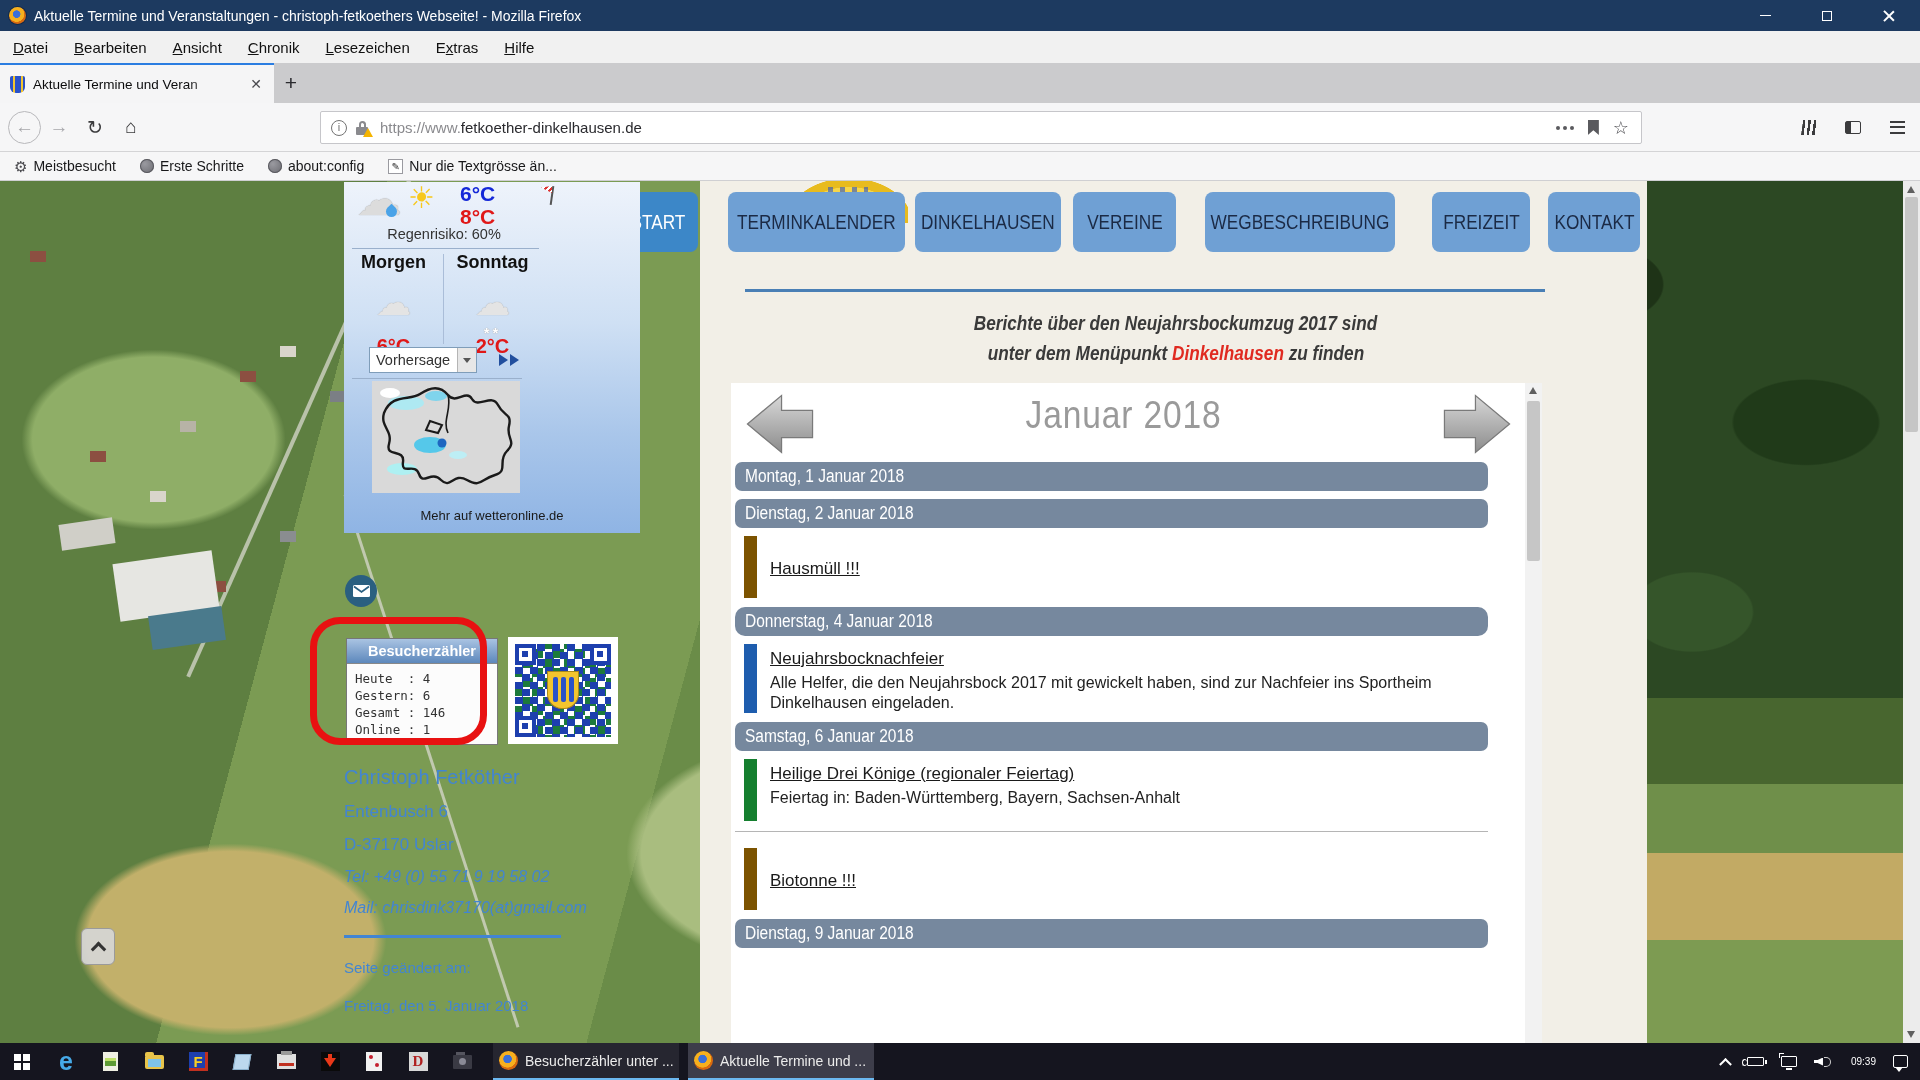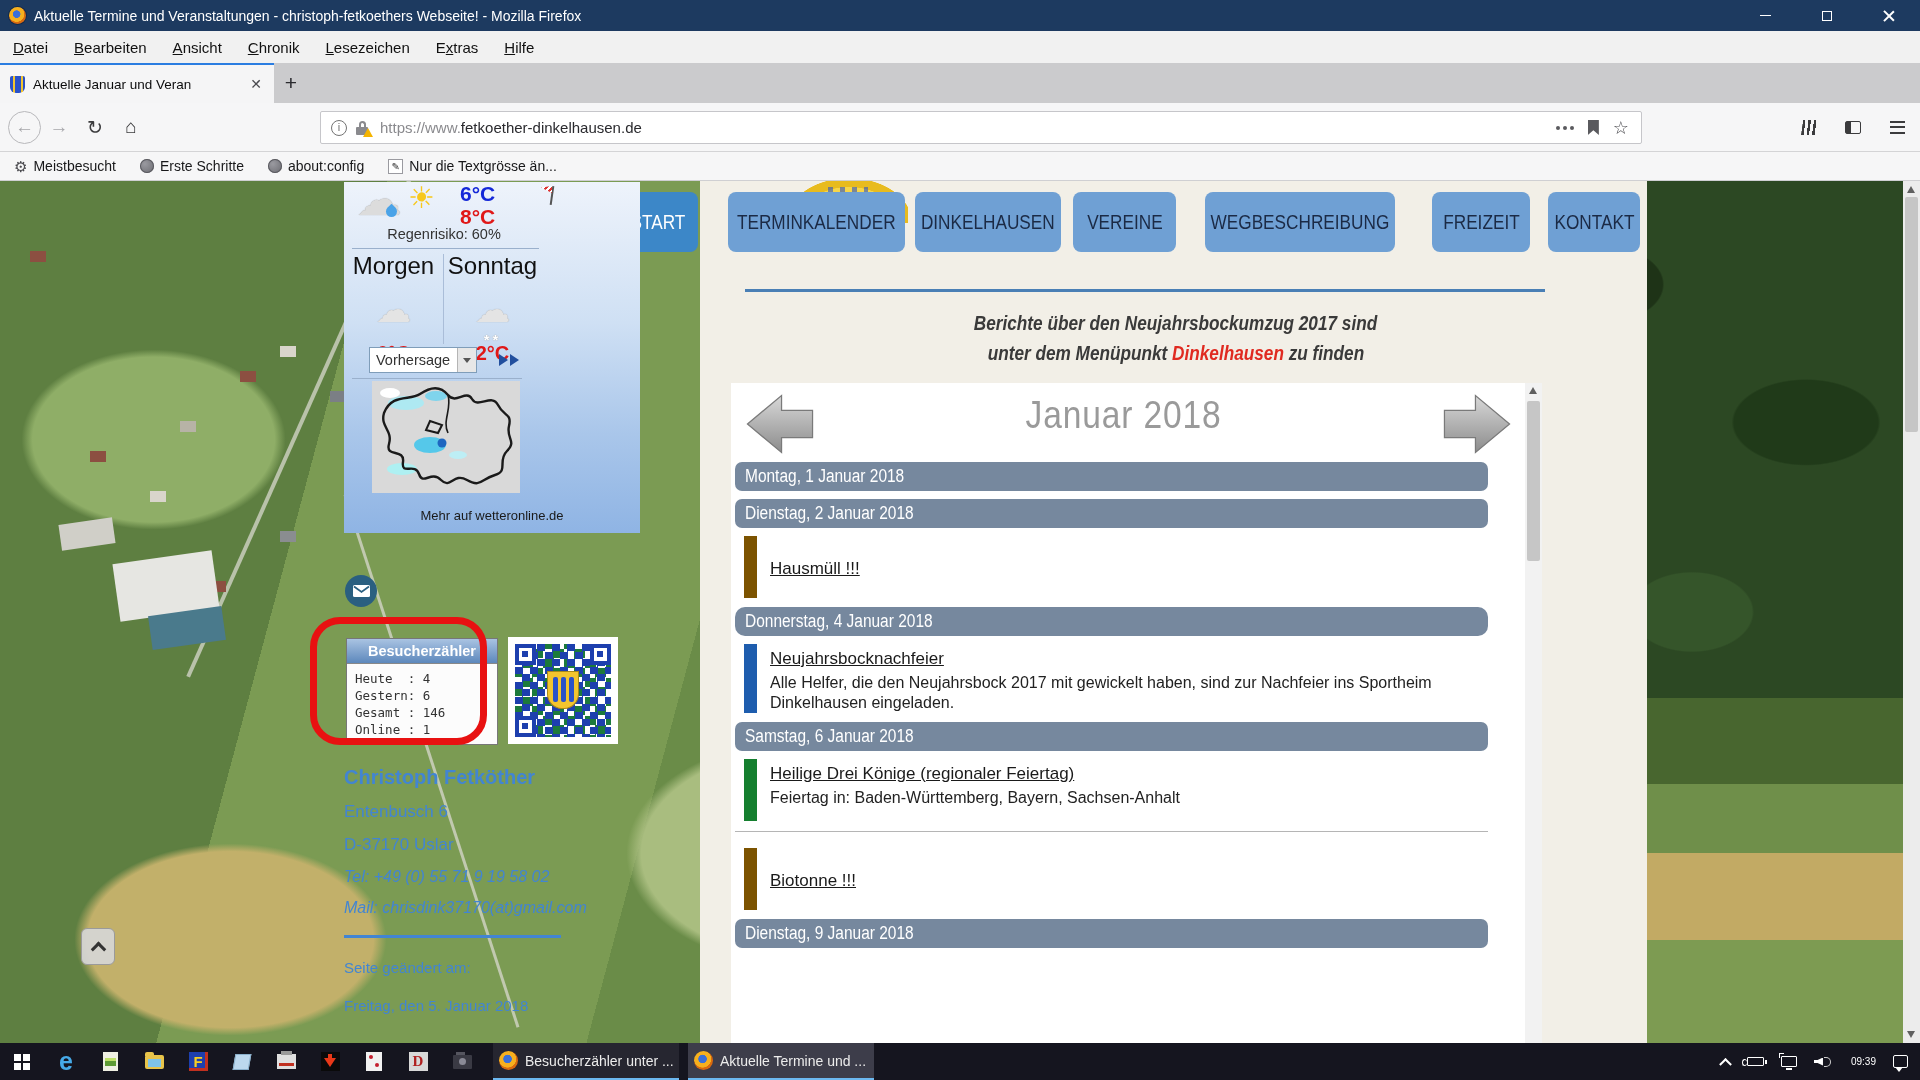--- a/index.html
+++ b/index.html
@@ -125,21 +125,21 @@
   .wx-drop { position:absolute; left:34px; top:26px; width:11px; height:11px; background:#4aa3e8; border-radius:0 50% 50% 50%; transform:rotate(45deg); }
   .wx-temps { position:absolute; left:116px; top:0; font-weight:bold; font-size:21px; line-height:23px; }
   .wx-temps .t1 { color:#1428d8; } .wx-temps .t2 { color:#e01818; }
   .wx-flag { position:absolute; left:198px; top:4px; width:20px; height:20px; }
   .wx-flag .pole { position:absolute; left:9px; top:0; width:1.5px; height:19px; background:#555; transform:rotate(8deg); }
   .wx-flag .cloth { position:absolute; left:-1px; top:0; width:11px; height:7px; background:repeating-linear-gradient(135deg,#d33 0 2px,#fff 2px 4px); clip-path:polygon(100% 0,0 20%,100% 100%); }
   .wx-rain { position:absolute; left:0; top:44px; width:200px; text-align:center; font-size:14.5px; color:#333; }
   .wx-hr1 { position:absolute; left:8px; top:66px; width:187px; border-top:1px solid #9ab0cc; }
   .wx-cols { position:absolute; left:0; top:70px; width:200px; display:flex; }
   .wx-col { width:99px; text-align:center; }
-  .wx-col .day { font-weight:normal; font-size:24px; color:#111; }
+  .wx-col .day { font-weight:bold; font-size:18px; color:#111; }
   .wx-col .ic { height:62px; position:relative; font-size:36px; color:#e4e4e4; text-shadow:0 0 1px #9a9a9a; line-height:60px; }
   .wx-col .snow { position:absolute; left:50%; top:30px; transform:translateX(-50%); font-size:15px; font-weight:bold; color:#fff; text-shadow:0 0 1px #888; letter-spacing:3px; }
   .wx-col .tmp { font-weight:bold; font-size:20px; color:#e01818; }
   .wx-vdiv { position:absolute; left:99px; top:72px; width:1px; height:90px; background:#aabdd8; }
   .wx-selrow { position:absolute; left:25px; top:165px; display:flex; align-items:center; }
   .wx-select { width:108px; height:26px; background:#fff; border:1px solid #7f9db9; display:flex; align-items:center; font-size:14.5px; color:#333; }
   .wx-select .val { padding-left:6px; flex:1; }
   .wx-select .dd { width:19px; height:24px; background:#e7e7e7; border-left:1px solid #b5b5b5; display:flex; align-items:center; justify-content:center; }
   .wx-select .dd i { width:0; height:0; border-left:4px solid transparent; border-right:4px solid transparent; border-top:5px solid #555; }
   .wx-ff { margin-left:22px; display:flex; gap:2px; }
@@ -160,21 +160,21 @@
       repeating-conic-gradient(#1d3fae 0 25%, transparent 0 50%) 0 0/15px 15px,
       repeating-conic-gradient(#1c7a3c 0 25%, transparent 0 50%) 7px 5px/21px 19px; }
   .qr-finder { position:absolute; width:21px; height:21px; border:4.5px solid #1d3fae; background:#fff; }
   .qr-finder::after { content:""; position:absolute; left:3px; top:3px; width:6px; height:6px; background:#1d3fae; }
   .qr-f1 { left:7px; top:7px; } .qr-f2 { right:7px; top:7px; } .qr-f3 { left:7px; bottom:7px; }
   .qr-crest { position:absolute; left:39px; top:34px; width:32px; height:38px; background:#f3c52e; border:1px solid #a8881a; border-radius:0 0 46% 46%/0 0 40% 40%; }
   .qr-crest i { position:absolute; top:5px; bottom:6px; width:5px; background:#2a52c8; border-radius:2px; }
   .qr-crest i:nth-child(1){ left:5px; } .qr-crest i:nth-child(2){ left:13px; } .qr-crest i:nth-child(3){ left:21px; }
 
   .contact { position:absolute; left:344px; top:585px; width:320px; color:#4285d2; z-index:3; }
-  .contact .name { font-weight:bold; font-size:20px; }
+  .contact .name { font-weight:normal; font-size:20px; }
   .contact .line { font-size:17px; margin-top:13px; }
   .contact .it { font-style:italic; font-size:16px; }
   .contact-hr { width:217px; height:2.5px; background:#4285d2; margin-top:18px; }
   .contact .small { font-size:15px; margin-top:21px; }
 
   .scroll-top { position:absolute; left:81px; top:747px; width:34px; height:37px; border-radius:6px; background:rgba(214,214,214,.92); border:1px solid #9a9a9a; display:flex; align-items:center; justify-content:center; z-index:3; }
   .chev-up { width:11px; height:11px; border-left:3px solid #333; border-top:3px solid #333; transform:rotate(45deg) translate(2px,2px); }
 
   .page-scroll { position:absolute; right:0; top:0; width:17px; height:862px; background:#ececec; z-index:6; }
   .page-scroll .arr { position:absolute; left:4px; width:0; height:0; border-left:4.5px solid transparent; border-right:4.5px solid transparent; }
@@ -254,21 +254,21 @@
     <span class="menu-item"><u>A</u><span>nsicht</span></span>
     <span class="menu-item"><u>C</u><span>hronik</span></span>
     <span class="menu-item"><u>L</u><span>esezeichen</span></span>
     <span class="menu-item"><span>E</span><u>x</u><span>tras</span></span>
     <span class="menu-item"><u>H</u><span>ilfe</span></span>
   </div>
 
   <div class="tabbar">
     <div class="tab">
       <span class="favicon"></span>
-      <span class="tab-title">Aktuelle Januar und Veran</span>
+      <span class="tab-title">Aktuelle Termine und Veran</span>
       <span class="tab-close">✕</span>
     </div>
     <div class="newtab-btn">+</div>
   </div>
 
   <div class="navbar">
     <span class="nav-ico back-circle">←</span>
     <span class="nav-ico fwd">→</span>
     <span class="nav-ico">↻</span>
     <span class="nav-ico">⌂</span>

